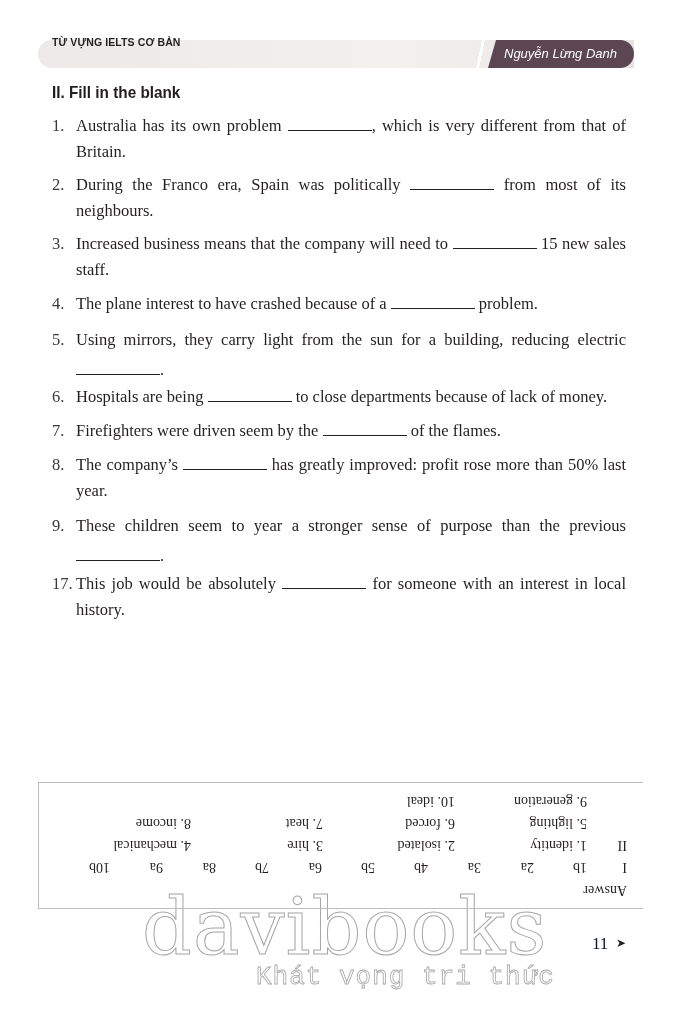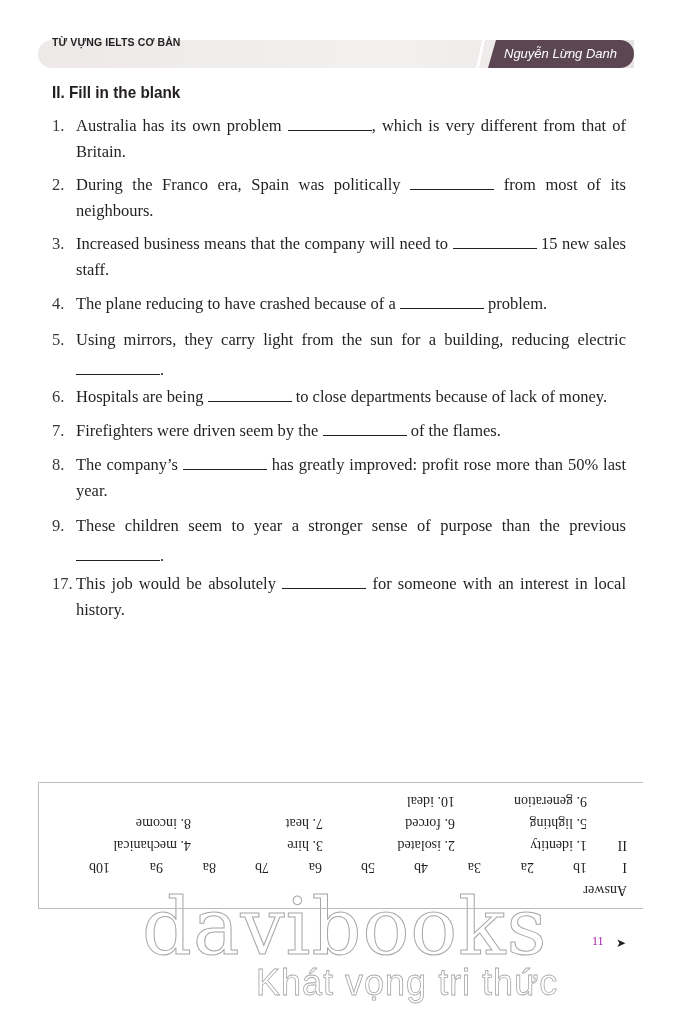--- a/index.html
+++ b/index.html
@@ -49,30 +49,30 @@
     font-size: 14px; color: #231f20;
   }
   .answer-box .inner { position: absolute; left: 16px; top: 6px; right: 10px; }
   .ans-title { height: 24px; line-height: 24px; }
   .ans-row { display: flex; height: 22px; line-height: 22px; }
   .ans-row .lab { width: 40px; }
   .ans-row .cell { width: 53px; }
   .ans-row .wcell { width: 132px; }
 
   .page-num {
-    position: absolute; left: 592px; top: 934px; font-size: 12px; color: #a21caf;
+    position: absolute; left: 592px; top: 934px; font-size: 17px; color: #0f172a;
   }
   .page-arrow { position: absolute; left: 616px; top: 936px; font-size: 12px; color: #231f20; }
 
   .wm-1 {
     position: absolute; left: 142px; top: 882px; font-family: "DejaVu Serif", serif; font-size: 78px;
     color: transparent; -webkit-text-stroke: 1px #a7a7a7; letter-spacing: 1px;
   }
   .wm-2 {
-    position: absolute; left: 256px; top: 962px; font-family: Liberation Sans, sans-serif; font-size: 36px;
+    position: absolute; left: 256px; top: 962px; font-family: Liberation Mono, monospace; font-size: 26px;
     color: transparent; -webkit-text-stroke: 0.8px #a7a7a7; letter-spacing: 1px;
   }
 </style>
 </head>
 <body>
 
 <div class="header-bar"></div>
 <div class="header-left">TỪ VỰNG IELTS CƠ BẢN</div>
 <div class="header-stripe"></div>
 <div class="header-right"></div>
@@ -90,21 +90,21 @@
   <span class="txt"><span>During the Franco era, Spain was politically </span><span class="blank"></span><span> from most of its neighbours.</span></span>
 </div>
 
 <div class="q" style="top:231px">
   <span class="num">3.</span>
   <span class="txt"><span>Increased business means that the company will need to </span><span class="blank"></span><span> 15 new sales staff.</span></span>
 </div>
 
 <div class="q" style="top:291px">
   <span class="num">4.</span>
-  <span class="txt"><span>The plane reducing to have crashed because of a </span><span class="blank"></span><span> problem.</span></span>
+  <span class="txt"><span>The plane interest to have crashed because of a </span><span class="blank"></span><span> problem.</span></span>
 </div>
 
 <div class="q" style="top:325px; line-height:30px">
   <span class="num">5.</span>
   <span class="txt"><span>Using mirrors, they carry light from the sun for a building, reducing electric </span><span class="blank"></span><span>.</span></span>
 </div>
 
 <div class="q" style="top:384px">
   <span class="num">6.</span>
   <span class="txt"><span>Hospitals are being </span><span class="blank"></span><span> to close departments because of lack of money.</span></span>

